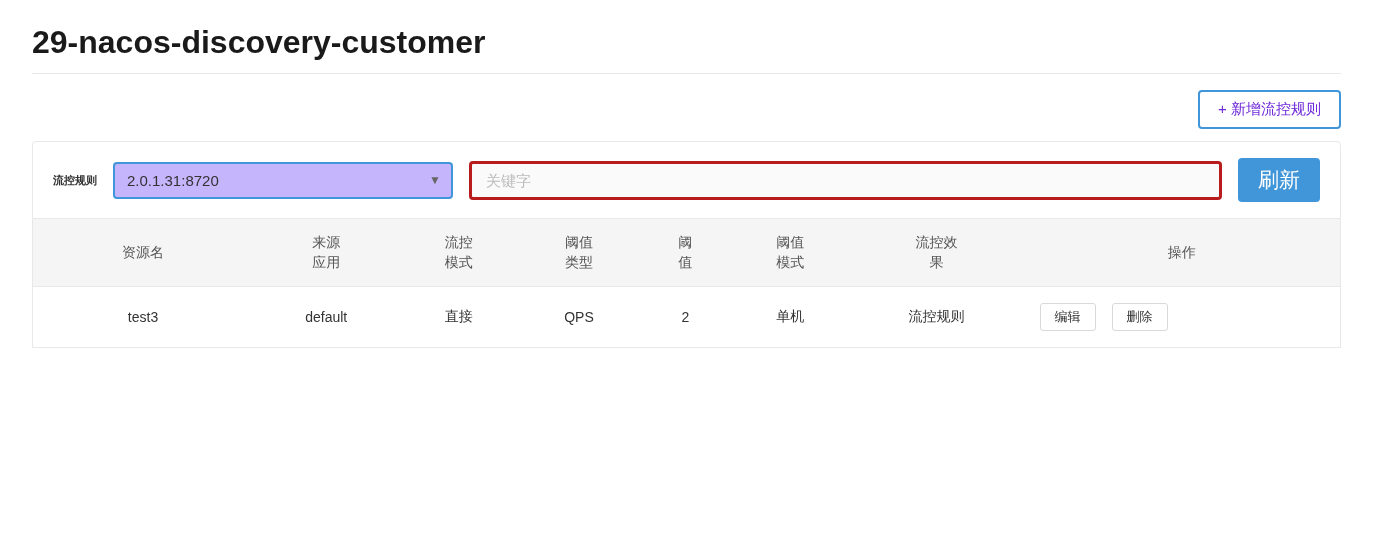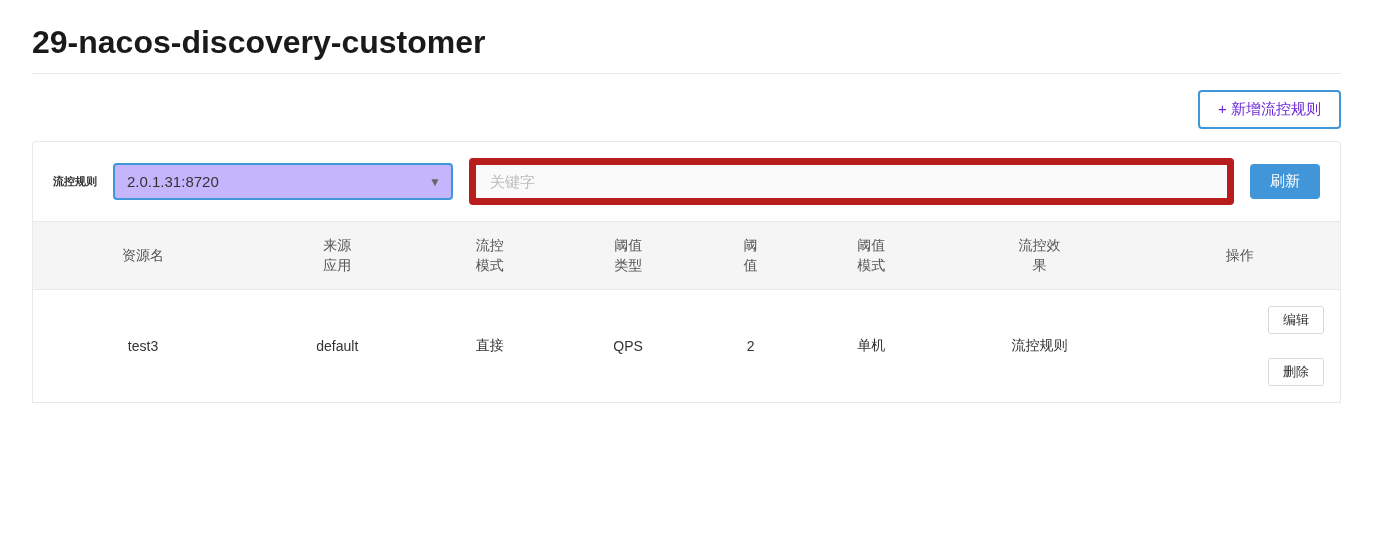--- a/index.html
+++ b/index.html
@@ -91,39 +91,39 @@
       top: 50%;
       transform: translateY(-50%);
       pointer-events: none;
       color: #666;
       font-size: 12px;
     }
 
     .keyword-input {
       flex: 1;
       padding: 8px 14px;
-      border: 7px solid #b91c1c;
+      border: 3px solid #b91c1c;
       border-radius: 4px;
       font-size: 15px;
       color: #0f766e;
       background: #fafafa;
       outline: none;
     }
 
     .keyword-input::placeholder {
       color: #bbb;
     }
 
     .btn-refresh {
       padding: 8px 20px;
       background: #4096d8;
       color: #fff;
       border: none;
       border-radius: 4px;
-      font-size: 15px;
+      font-size: 21px;
       cursor: pointer;
       white-space: nowrap;
       font-weight: 500;
     }
 
     .table-container {
       border: 1px solid #e8e8e8;
       border-top: none;
     }
 
@@ -162,23 +162,23 @@
 
     tbody td {
       padding: 16px 16px;
       font-size: 14px;
       color: #333;
       text-align: center;
     }
 
     .actions-cell {
       display: flex;
-      flex-direction: column;
+      flex-direction: row;
       align-items: flex-end;
-      gap: 24px;
+      gap: 16px;
     }
 
     .btn-edit, .btn-delete {
       padding: 4px 14px;
       font-size: 13px;
       border-radius: 3px;
       cursor: pointer;
       border: 1px solid #d9d9d9;
       background: #fff;
       color: #333;

